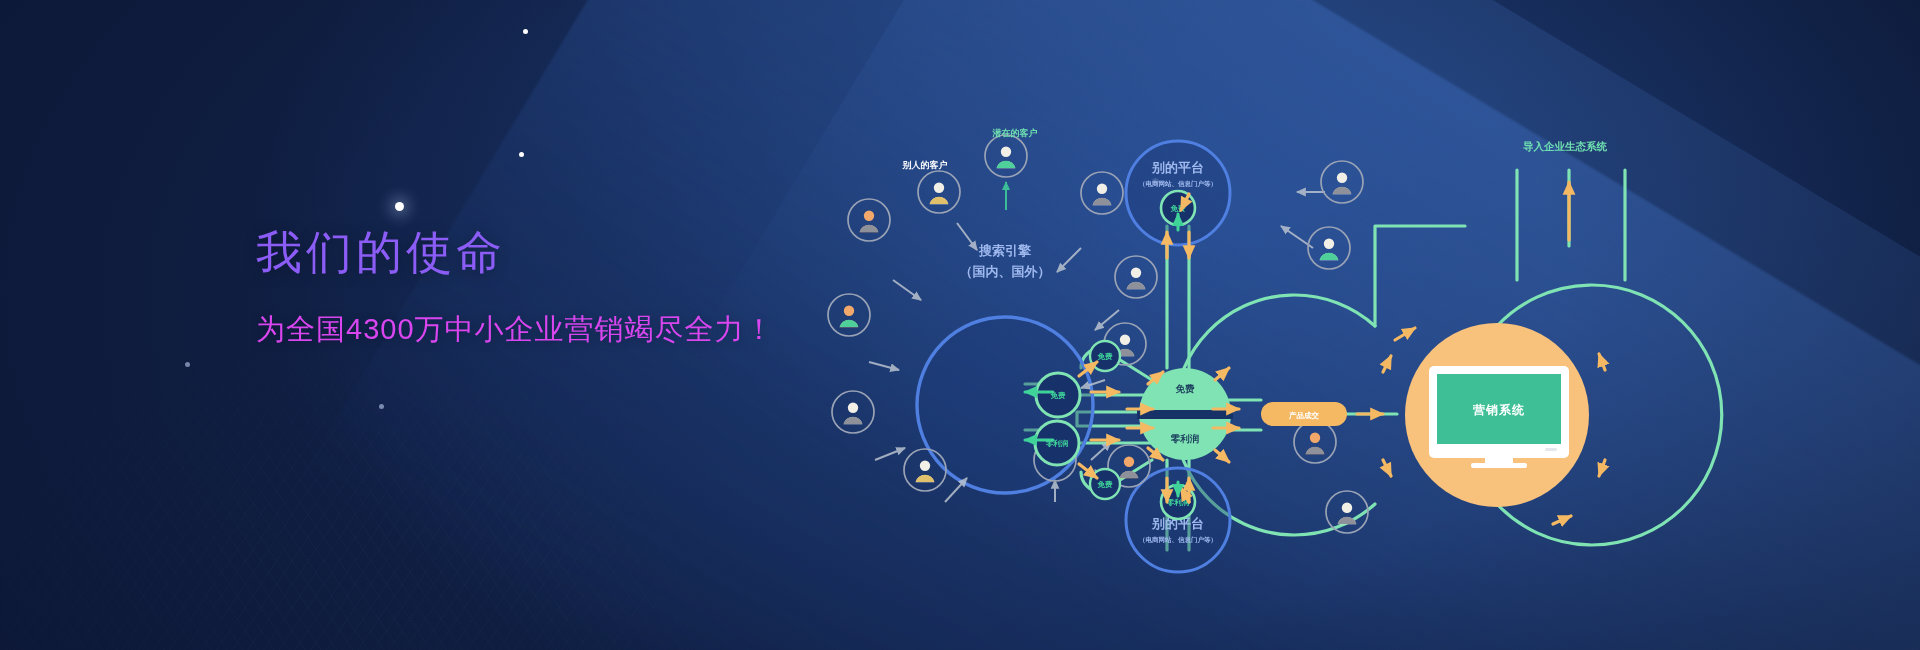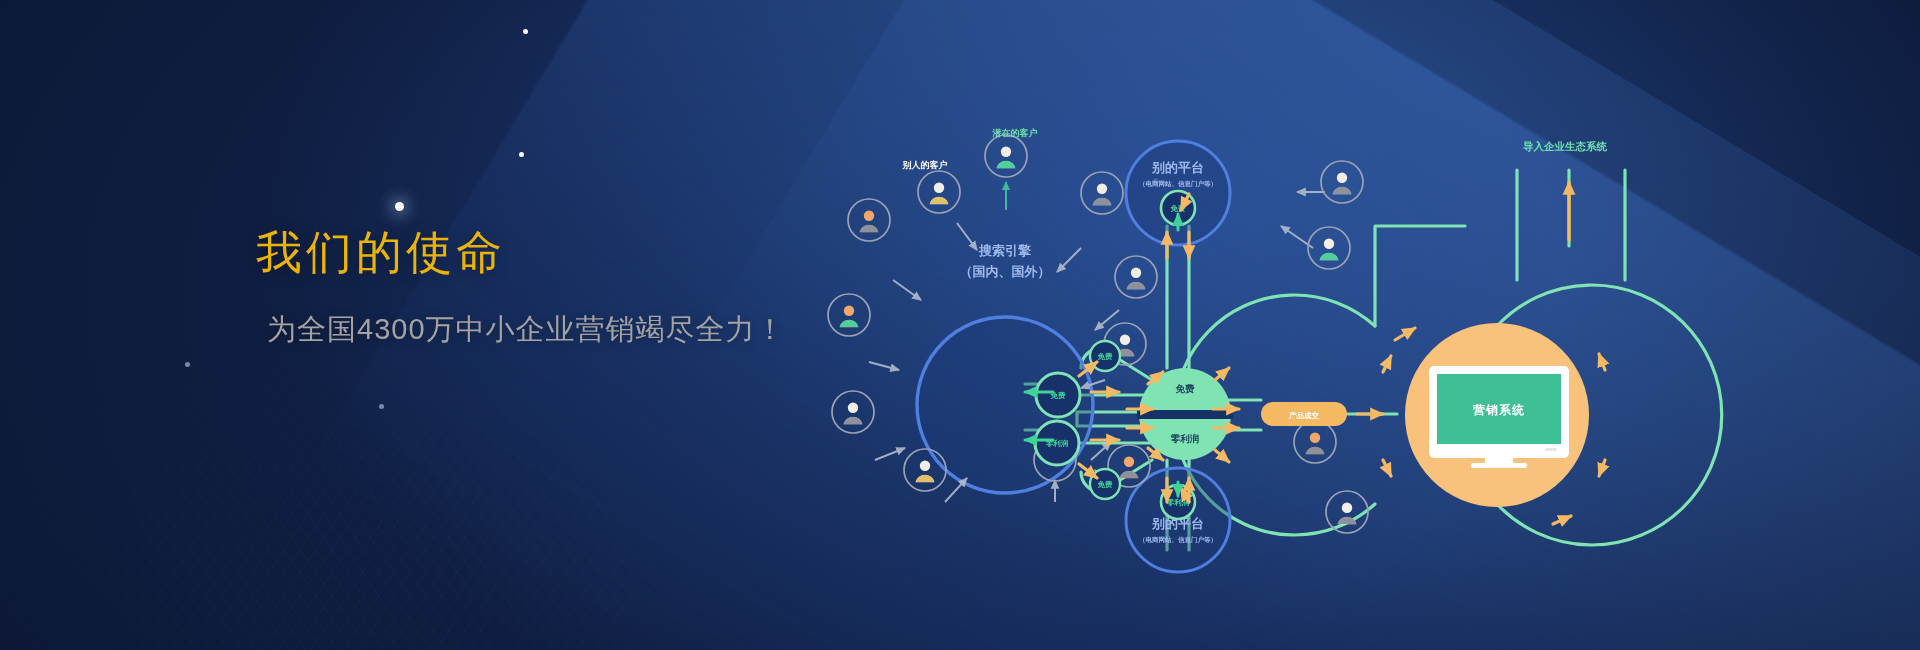--- a/index.html
+++ b/index.html
@@ -41,26 +41,26 @@
     background:radial-gradient(1500px 900px at 50% 45%, rgba(0,0,0,0) 40%, rgba(5,10,26,.55) 100%);
   }
 
   .dot{position:absolute;border-radius:50%;background:#ffffff;}
   .dot.glow{box-shadow:0 0 14px 6px rgba(190,215,255,.30);}
   .dot.dim{background:rgba(205,222,255,.55);}
 
   
   .copy{position:absolute;left:256px;top:225px;}
   .copy h1{
-    margin:0;font-size:46px;line-height:1.2;font-weight:400;color:#eab308;
+    margin:0;font-size:46px;line-height:1.2;font-weight:400;color:#8b5cf6;
     letter-spacing:4px;
     text-shadow:0 2px 14px rgba(0,0,0,.35);
   }
   .copy p{
-    margin:30px 0 0 11px;font-size:29px;line-height:1.35;font-weight:400;color:#a3a3a3;
+    margin:30px 0 0 0;font-size:29px;line-height:1.35;font-weight:400;color:#d946ef;
     letter-spacing:1px;text-shadow:0 2px 10px rgba(0,0,0,.30);
   }
 
   
   .diagram{position:absolute;left:905px;top:130px;width:1010px;height:420px;}
   .diagram svg{display:block;width:1010px;height:420px;overflow:visible;}
 
   text{font-family:"Liberation Sans","DejaVu Sans",sans-serif;}
   .lbl-white{fill:#ffffff;font-size:9px;font-weight:700;}
   .lbl-green{fill:#6fe0b0;font-size:9px;font-weight:700;}

